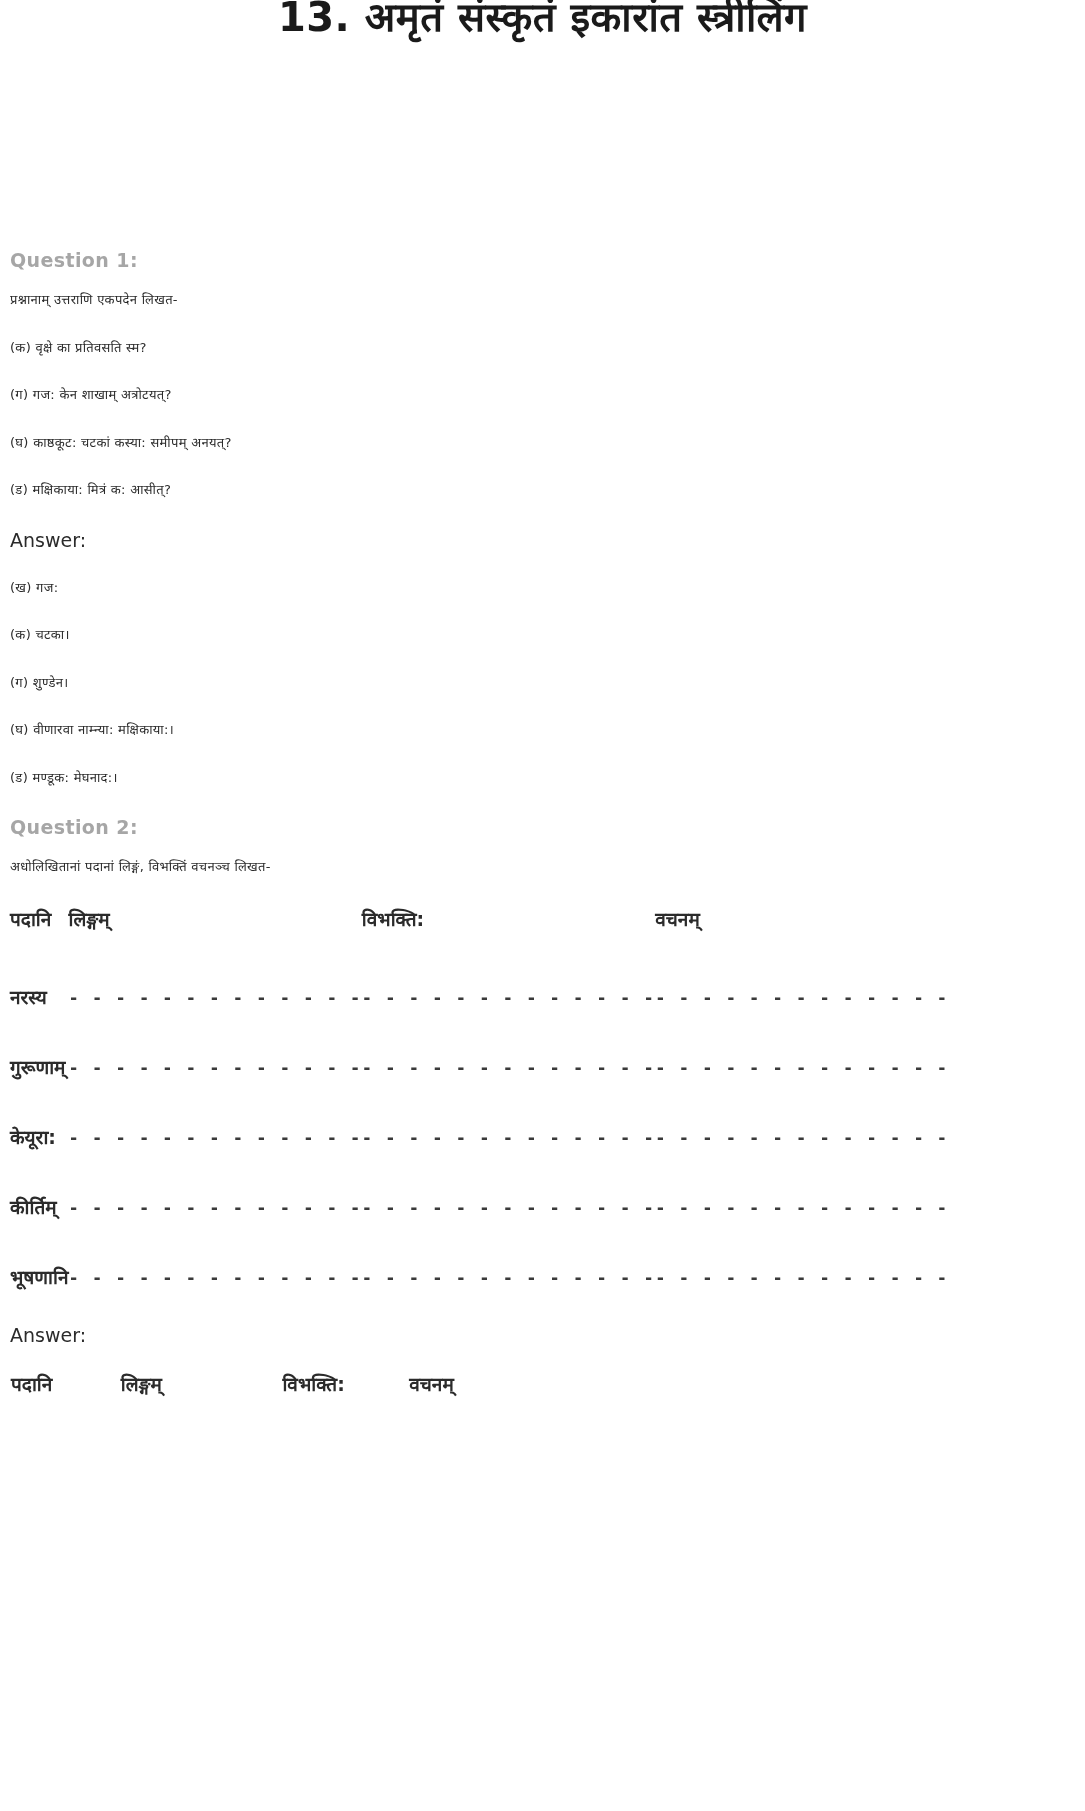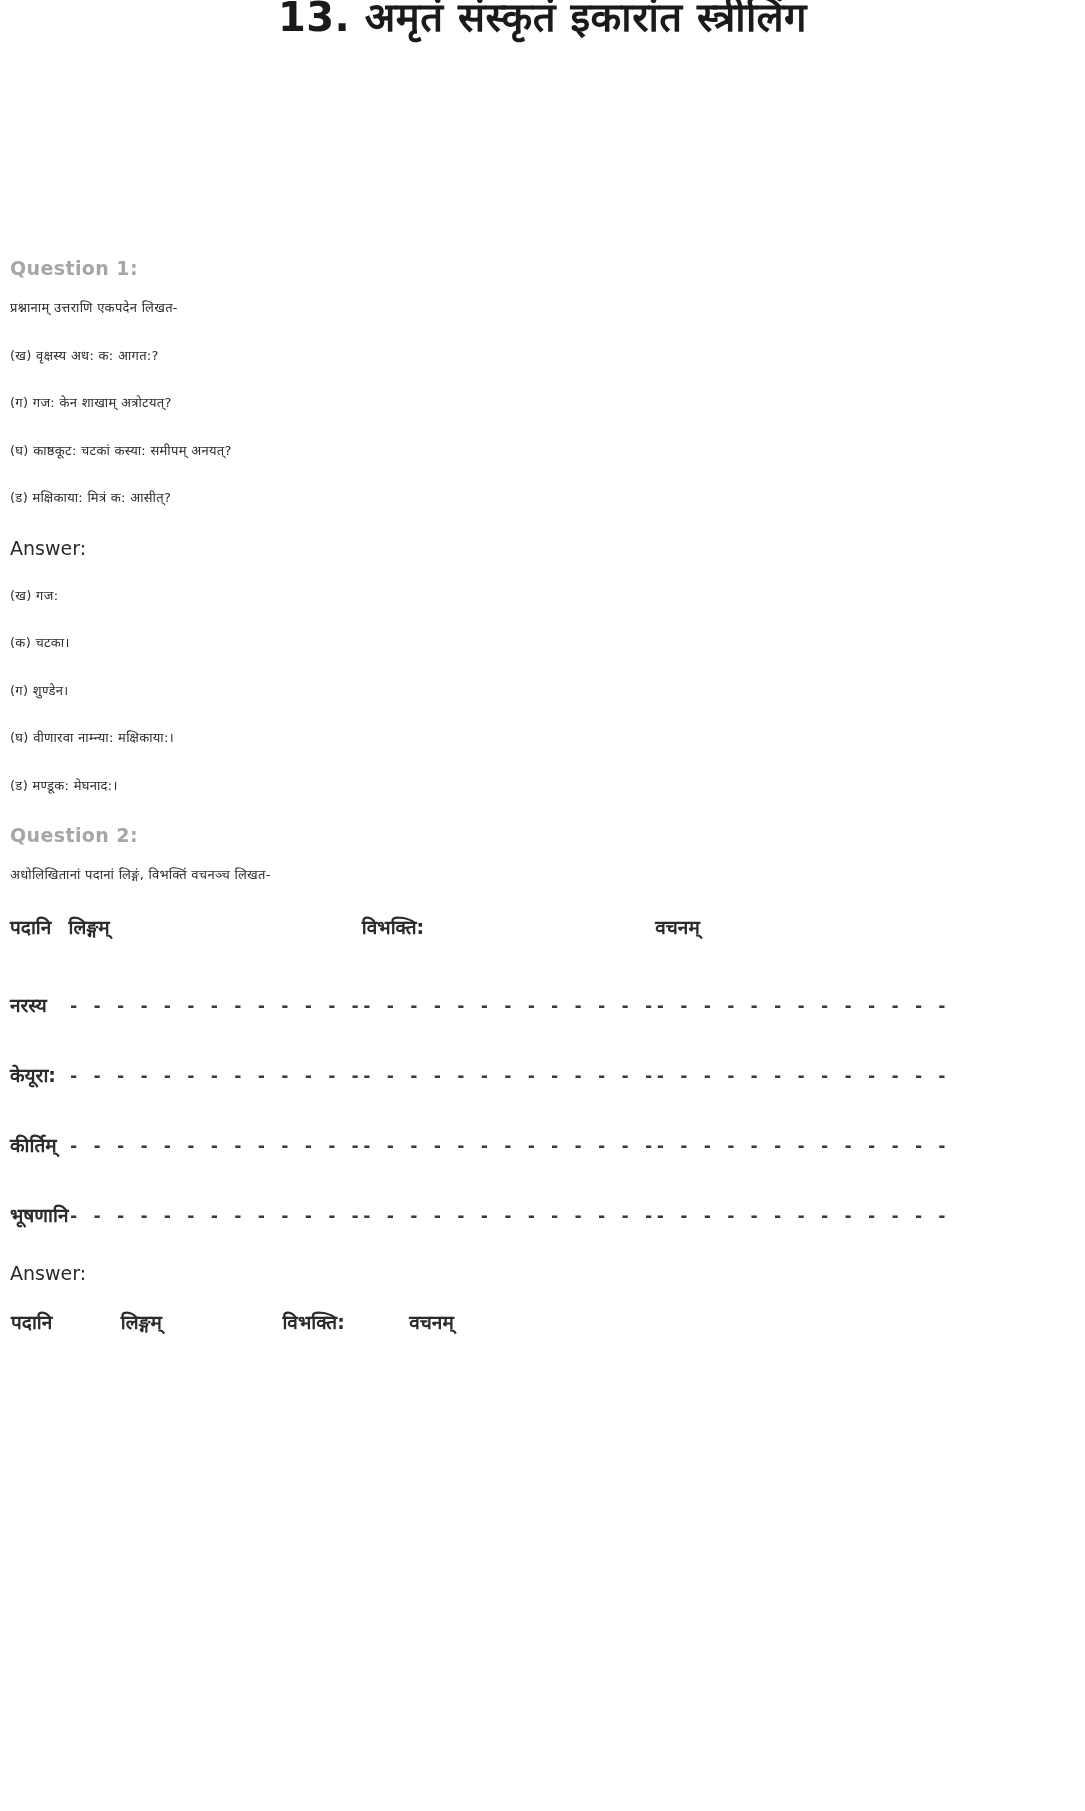--- a/index.html
+++ b/index.html
@@ -34,21 +34,21 @@
     font-weight: 700;
     letter-spacing: 0.5px;
     white-space: nowrap;
     color: #1a1a1a;
   }
 
   
   .content {
     position: absolute;
     left: 10px;
-    top: 257px;
+    top: 249px;
     width: 1000px;
   }
 
   .q-head {
     font-family: "DejaVu Sans", sans-serif;
     font-size: 19px;
     font-weight: 700;
     color: #a6a6a6;
     letter-spacing: 0.4px;
     margin: 0 0 20px 0;
@@ -136,21 +136,21 @@
 <body>
 
 <div class="page">
 
   <div class="title">13. अमृतं संस्कृतं इकारांत स्त्रीलिंग</div>
 
   <div class="content">
 
     <div class="q-head">Question 1:</div>
     <p class="line">प्रश्नानाम् उत्तराणि एकपदेन लिखत-</p>
-    <p class="line">(ख) वृक्षस्य अध: क: आगत:?</p>
+    <p class="line">(क) वृक्षे का प्रतिवसति स्म?</p>
     <p class="line">(ग) गज: केन शाखाम् अत्रोटयत्?</p>
     <p class="line">(घ) काष्ठकूट: चटकां कस्या: समीपम् अनयत्?</p>
     <p class="line">(ड) मक्षिकाया: मित्रं क: आसीत्?</p>
 
     <p class="ans-label">Answer:</p>
     <p class="line">(ख) गज:</p>
     <p class="line">(क) चटका।</p>
     <p class="line">(ग) शुण्डेन।</p>
     <p class="line">(घ) वीणारवा नाम्न्या: मक्षिकाया:।</p>
     <p class="line">(ड) मण्डूक: मेघनाद:।</p>
@@ -168,20 +168,26 @@
         </tr>
       </thead>
       <tbody>
         <tr>
           <td>नरस्य</td>
           <td><span class="dash">- - - - - - - - - - - - -</span></td>
           <td><span class="dash">- - - - - - - - - - - - -</span></td>
           <td><span class="dash">- - - - - - - - - - - - -</span></td>
         </tr>
         <tr>
+          <td>गुरूणाम्</td>
+          <td><span class="dash">- - - - - - - - - - - - -</span></td>
+          <td><span class="dash">- - - - - - - - - - - - -</span></td>
+          <td><span class="dash">- - - - - - - - - - - - -</span></td>
+        </tr>
+        <tr>
           <td>केयूरा:</td>
           <td><span class="dash">- - - - - - - - - - - - -</span></td>
           <td><span class="dash">- - - - - - - - - - - - -</span></td>
           <td><span class="dash">- - - - - - - - - - - - -</span></td>
         </tr>
         <tr>
           <td>कीर्तिम्</td>
           <td><span class="dash">- - - - - - - - - - - - -</span></td>
           <td><span class="dash">- - - - - - - - - - - - -</span></td>
           <td><span class="dash">- - - - - - - - - - - - -</span></td>

